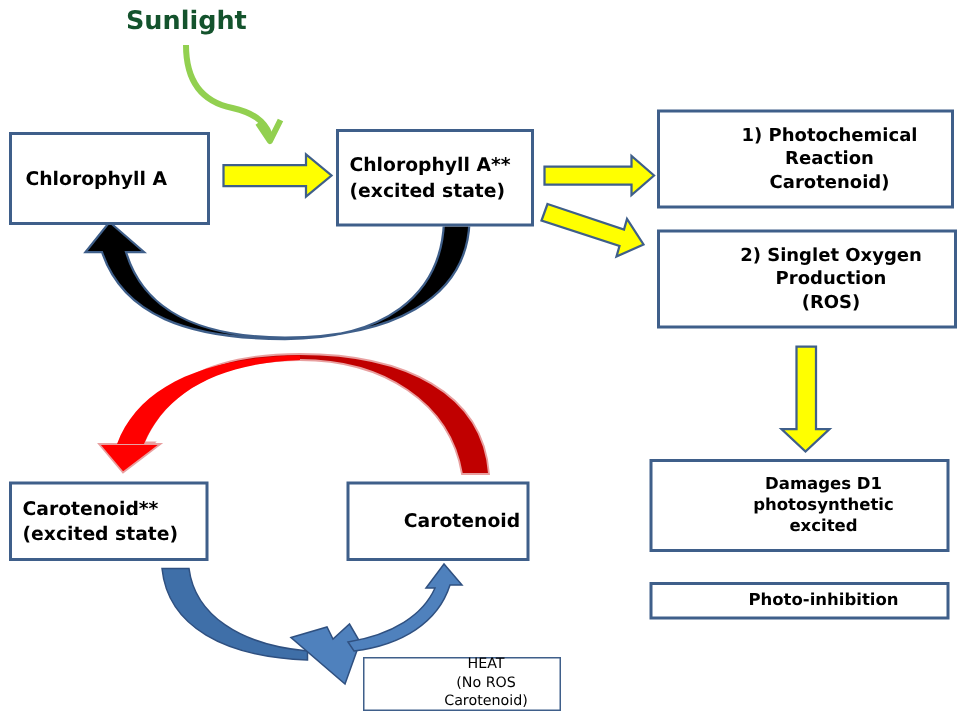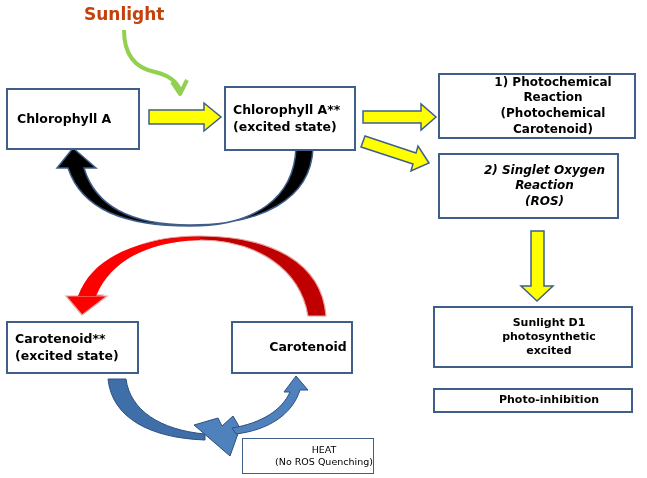--- a/index.html
+++ b/index.html
@@ -8,21 +8,21 @@
   .box { position: absolute; box-sizing: border-box; border: 2px solid #3f5f8a;
          background: #ffffff; color: #000; font-weight: bold;
          display: flex; flex-direction: column; justify-content: center; padding-left: 32px; }
   .box span { display: block; line-height: 1.3; }
   .left { align-items: flex-start; padding-left: 9px; }
   .center { align-items: center; text-align: center; }
   .f13 { font-size: 12.5px; }
   .f12 { font-size: 12px; }
   .f11 { font-size: 11px; }
   .f10 { font-size: 9.5px; font-weight: normal; }
-  #title { position: absolute; left: 84px; top: 4px; font-size: 17px; font-weight: bold; color: #c2410c; }
+  #title { position: absolute; left: 84px; top: 4px; font-size: 17px; font-weight: bold; color: #14532d; }
   svg#arrows { position: absolute; left: 0; top: 0; }
 </style>
 </head>
 <body>
 
 <svg id="arrows" width="647" height="478">
 
   <g>
     <path d="M124,30 C124,55 135,68 155,72 C168,75 176,80 180,90" fill="none" stroke="#92d050" stroke-width="4"></path>
     <polyline points="172,82 180,94 187,80" fill="none" stroke="#92d050" stroke-width="4" stroke-linejoin="round"></polyline>
@@ -53,44 +53,43 @@
   <span>Chlorophyll A</span>
 </div>
 
 <div class="box left f13" style="left:224px; top:86px; width:132px; height:65px; padding-left:7px;">
   <span>Chlorophyll A**</span>
   <span>(excited state)</span>
 </div>
 
 <div class="box center f12" style="left:438px; top:73px; width:198px; height:66px;">
   <span>1) Photochemical Reaction</span>
-  <span>(Photochemical</span>
   <span>Carotenoid)</span>
 </div>
 
-<div class="box center f12" style="left:438px; top:153px; width:181px; height:66px;font-style:italic;">
+<div class="box center f12" style="left:438px; top:153px; width:200px; height:66px;">
   <span>2) Singlet Oxygen</span>
-  <span>Reaction</span>
+  <span>Production</span>
   <span>(ROS)</span>
 </div>
 
 <div class="box center f11" style="left:433px; top:306px; width:200px; height:62px;">
-  <span>Sunlight D1 photosynthetic</span>
+  <span>Damages D1 photosynthetic</span>
   <span>excited</span>
 </div>
 
 <div class="box center f11" style="left:433px; top:388px; width:200px; height:25px;">
   <span>Photo-inhibition</span>
 </div>
 
 <div class="box left f13" style="left:6px; top:321px; width:133px; height:53px; padding-left:7px;justify-content:center;">
   <span>Carotenoid**</span>
   <span>(excited state)</span>
 </div>
 
 <div class="box center f13" style="left:231px; top:321px; width:122px; height:53px;">
   <span>Carotenoid</span>
 </div>
 
 <div class="box center f10" style="left:242px; top:438px; width:132px; height:36px; border-width:1.5px;">
   <span>HEAT</span>
-  <span>(No ROS Quenching)</span>
+  <span>(No ROS Carotenoid)</span>
 </div>
 
 </body></html>

